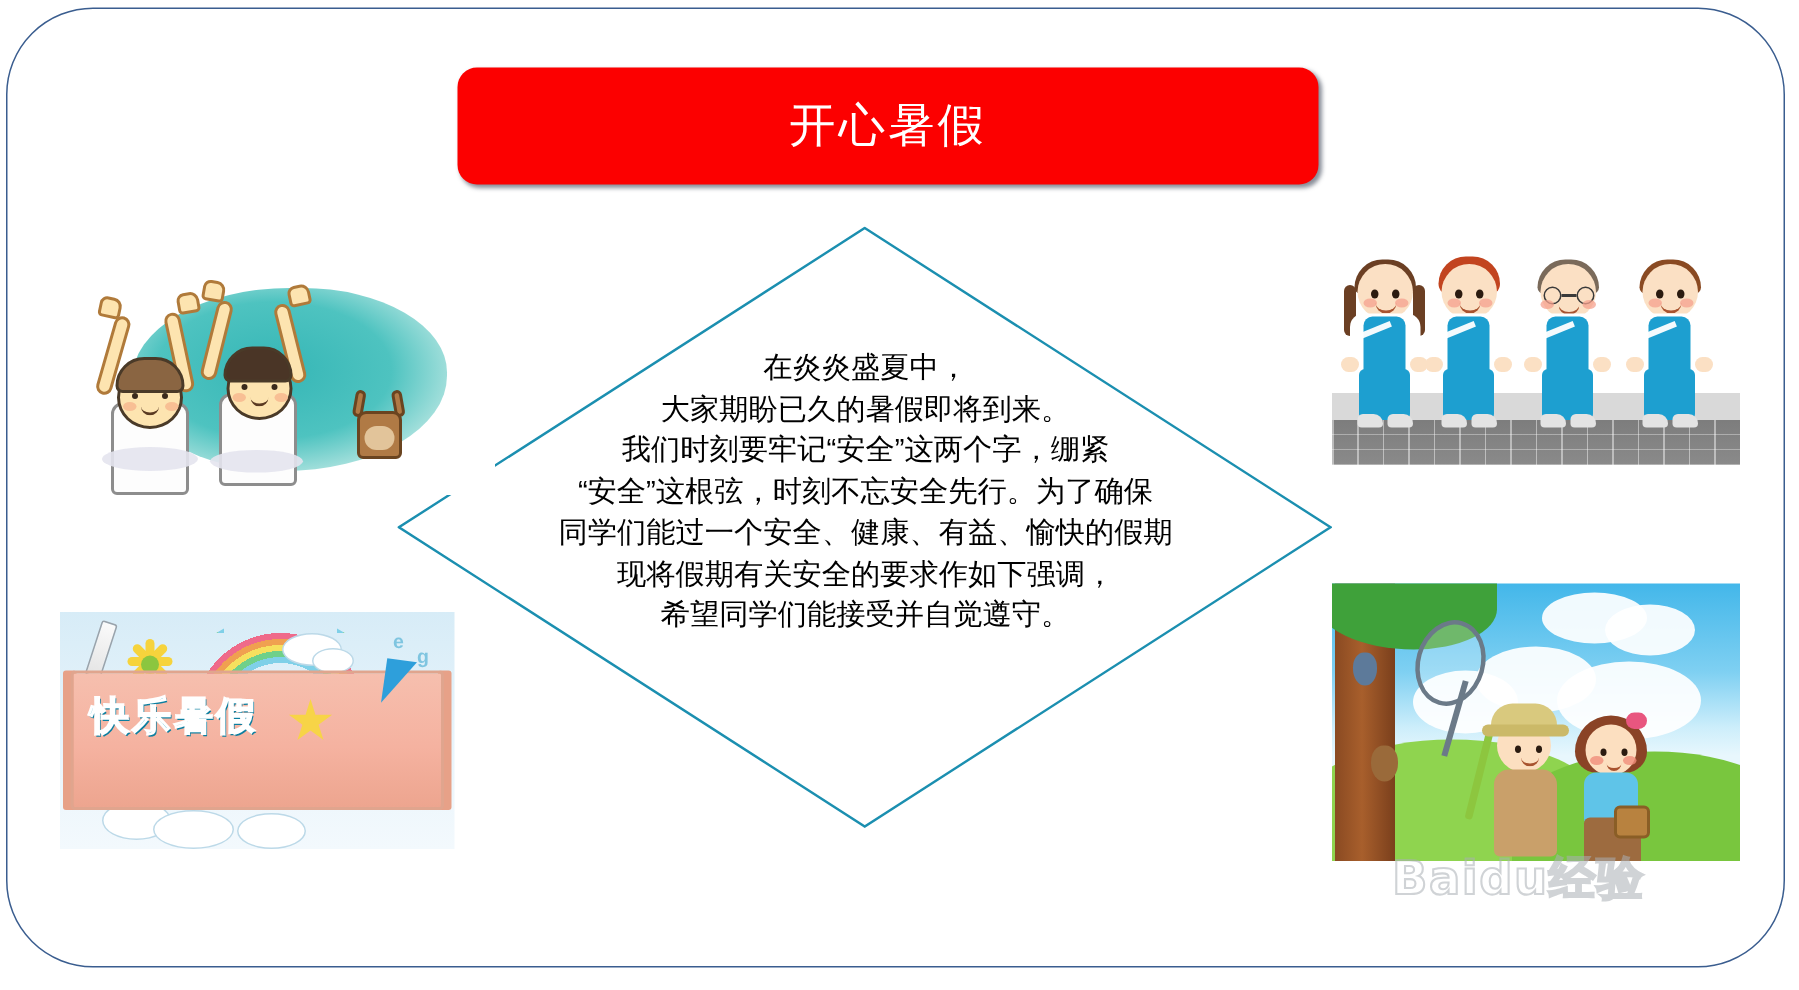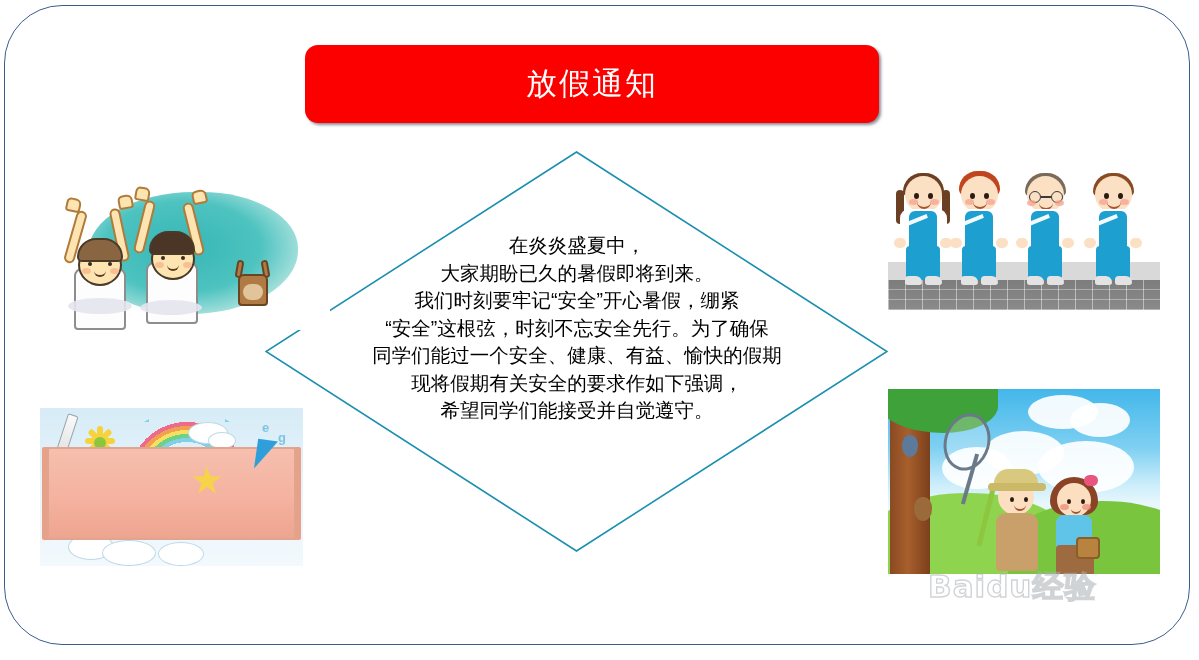--- a/index.html
+++ b/index.html
@@ -349,32 +349,32 @@
     -webkit-text-stroke: 1px rgba(170,175,180,0.5);
     font-family: "DejaVu Sans", sans-serif;
   }
 </style>
 </head>
 <body>
 
 <div id="slide-frame"></div>
 
 <div id="title-banner">
-  <span id="title-text">放假通知</span>
+  <span id="title-text">开心暑假</span>
 </div>
 
 <div id="diamond-shape">
   <svg width="623" height="401" viewBox="0 0 623 401" xmlns="http://www.w3.org/2000/svg">
     <polygon points="311.5,1 622,200.5 311.5,400 1,200.5" fill="none" stroke="#1b8fb0" stroke-width="1.6"></polygon>
   </svg>
 </div>
 
 <div id="body-text">在炎炎盛夏中，
 大家期盼已久的暑假即将到来。
-我们时刻要牢记“安全”开心暑假，绷紧
+我们时刻要牢记“安全”这两个字，绷紧
 “安全”这根弦，时刻不忘安全先行。为了确保
 同学们能过一个安全、健康、有益、愉快的假期
 现将假期有关安全的要求作如下强调，
 希望同学们能接受并自觉遵守。</div>
 
 <div class="pic" id="pic-holiday-notice">
   <div class="tealblob"></div>
 
   <div class="kid" style="left:34px; top:66px;">
     <div class="arm" style="left:-4px; top:4px; transform:rotate(16deg);"></div>
@@ -526,20 +526,21 @@
   <div class="banner-edge" style="left:2px;"></div>
   <div class="banner-edge" style="left:252px;"></div>
   <div class="banner"></div>
 
   <div class="star"></div>
   <div class="pennant"></div>
 
   <div class="doodle" style="left:222px; top:12px;">e</div>
   <div class="doodle" style="left:238px; top:22px;">g</div>
 
+  <div class="ptext1">快乐暑假</div>
 </div>
 
 <div class="pic" id="pic-cicada">
   <div class="sky-cloud" style="left:140px; top:6px; width:70px; height:34px;"></div>
   <div class="sky-cloud" style="left:182px; top:14px; width:60px; height:34px;"></div>
   <div class="sky-cloud" style="left:96px; top:42px; width:80px; height:44px;"></div>
   <div class="sky-cloud" style="left:150px; top:52px; width:96px; height:52px;"></div>
   <div class="sky-cloud" style="left:54px; top:58px; width:70px; height:42px;"></div>
 
   <div class="hill"></div>

